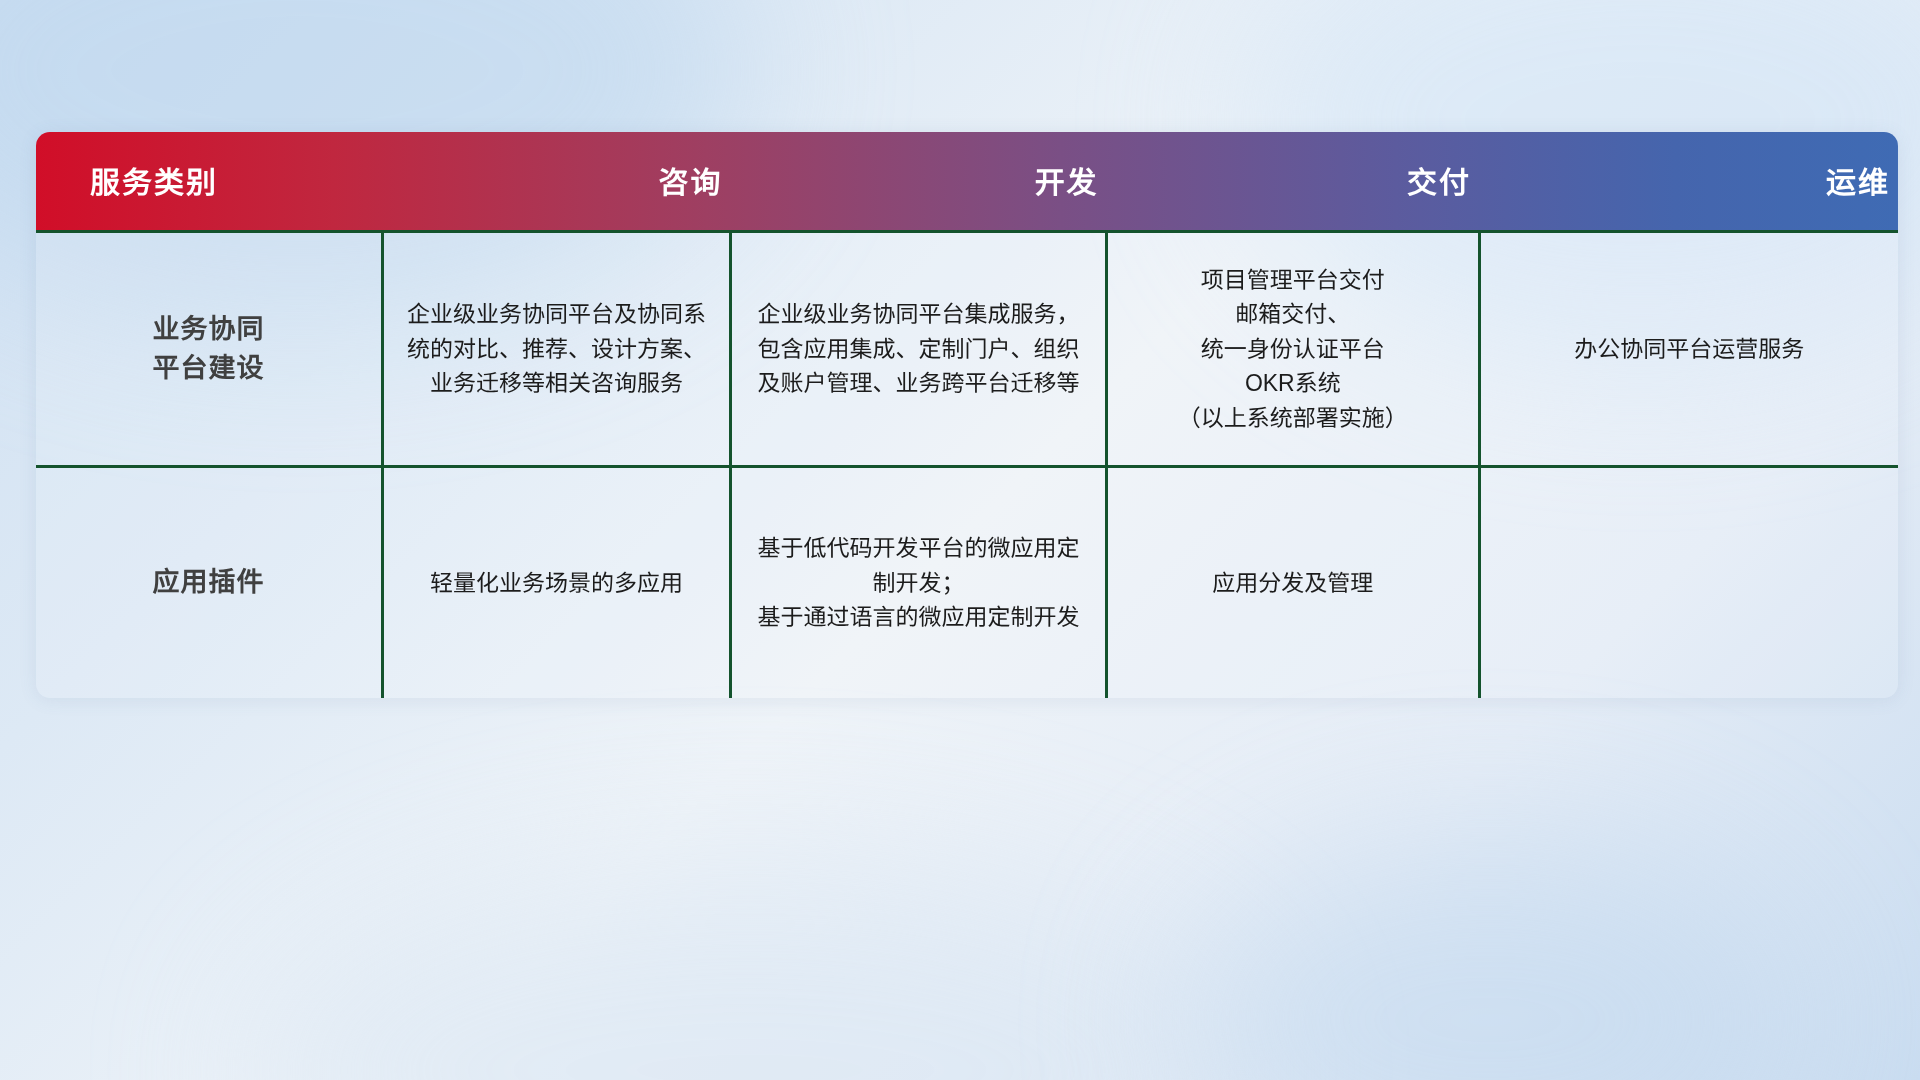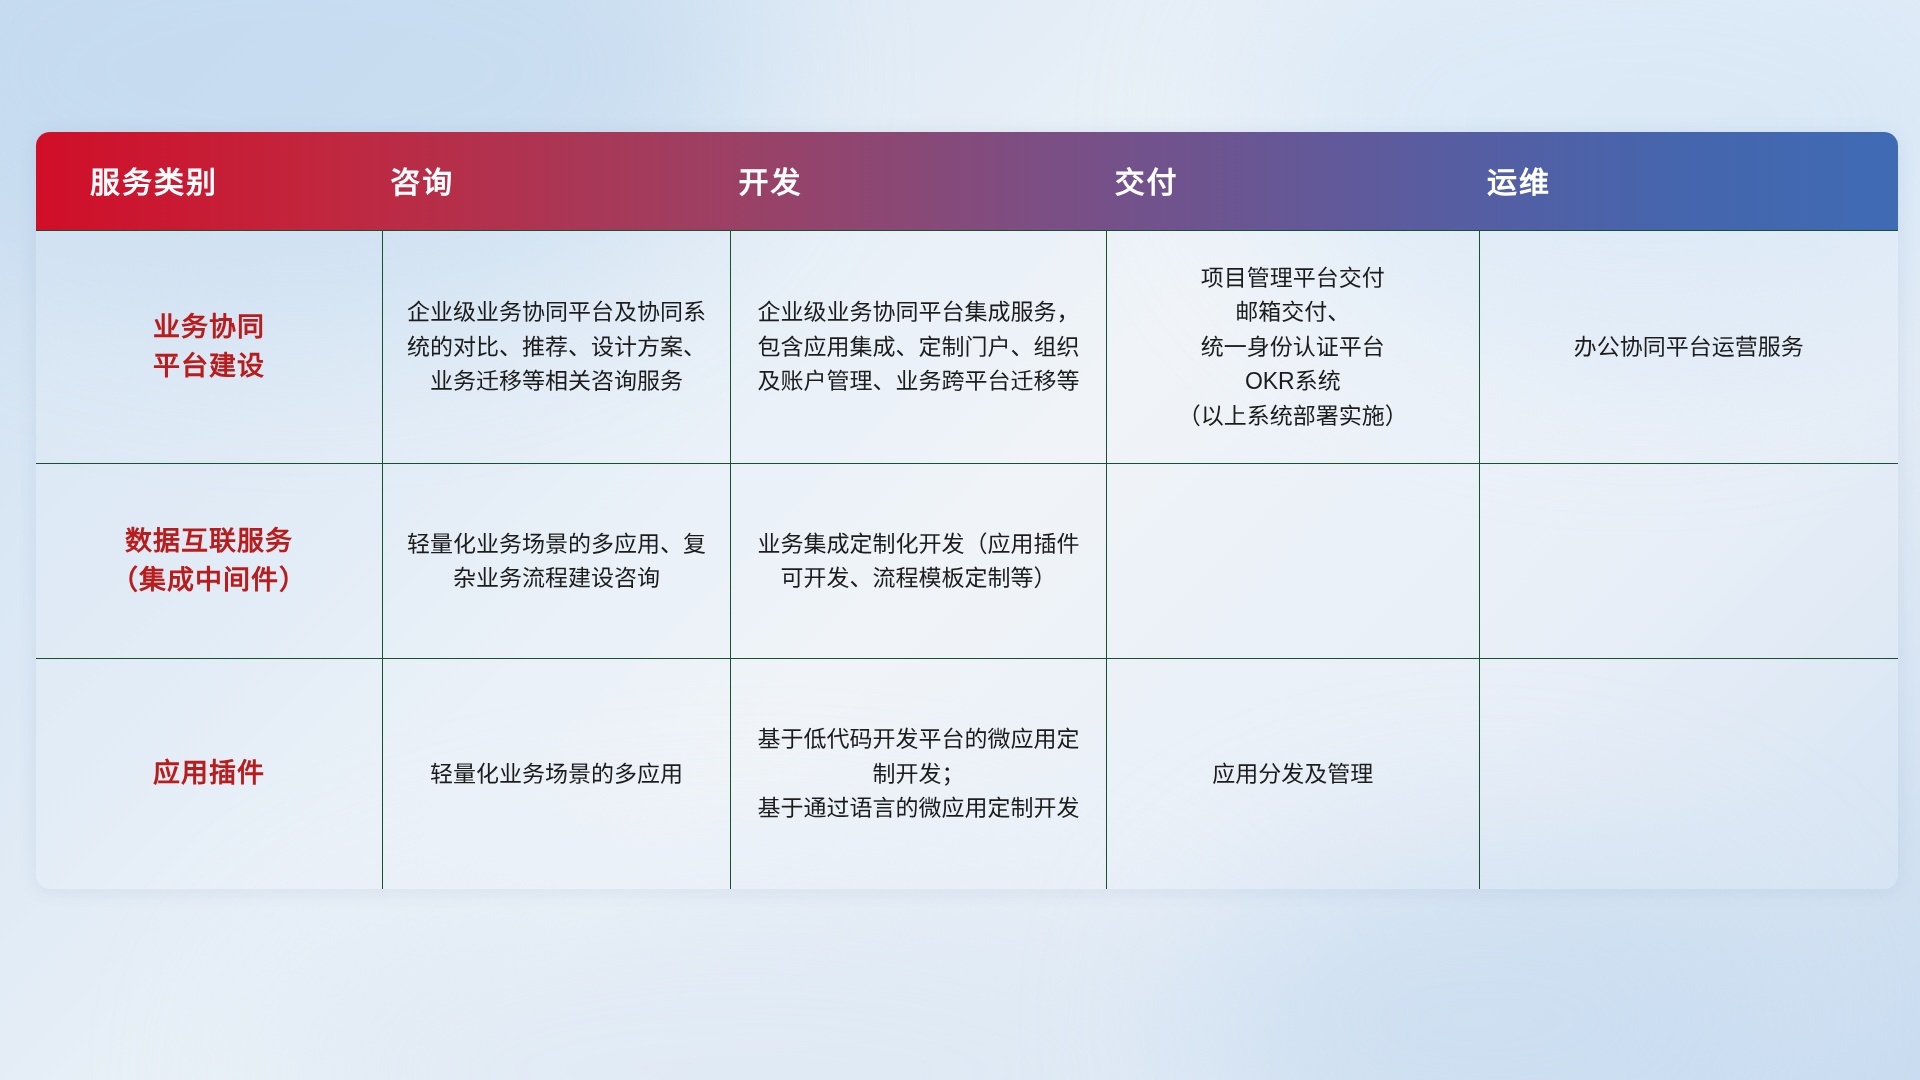--- a/index.html
+++ b/index.html
@@ -47,49 +47,49 @@
   
   thead tr {
     background: linear-gradient(90deg, #d10e28 0%, #c0273f 16%, #9e3f62 36%, #7a4f85 55%, #5c5b9e 73%, #4565ad 88%, #3f6bb4 100%);
   }
   thead th {
     color: #ffffff;
     font-size: 30px;
     font-weight: bold;
     letter-spacing: 2px;
     padding: 26px 8px 28px;
-    text-align: left;
+    text-align: right;
     border: none;
   }
   thead th.first-col {
     text-align: left;
     padding-left: 54px;
   }
 
   tbody td {
-    border: 1px solid #14532d;
+    border: 3px solid #14532d;
     vertical-align: middle;
     text-align: center;
     font-size: 23px;
     line-height: 1.5;
     color: #1c1c1c;
     padding: 18px 16px;
   }
   tbody tr td:first-child {
     border-left: none;
   }
   tbody tr td:last-child {
     border-right: none;
   }
   tbody tr:last-child td {
     border-bottom: none;
   }
   
   td.cat {
-    color: #b91c1c;
+    color: #404040;
     font-weight: bold;
     font-size: 27px;
     letter-spacing: 1px;
     line-height: 1.45;
   }
   
   col.c0 { width: 18.6%; }
   col.c1 { width: 18.7%; }
   col.c2 { width: 20.2%; }
   col.c3 { width: 20.0%; }
@@ -147,40 +147,20 @@
             <span class="cell-text">项目管理平台交付
 邮箱交付、
 统一身份认证平台
 OKR系统
 （以上系统部署实施）</span>
           </td>
         <td>
             <span class="cell-text">办公协同平台运营服务</span>
           </td>
       </tr>
-      <tr class="row-h2">
-        <td class="cat">
-            <span class="cell-text">数据互联服务
-（集成中间件）</span>
-          </td>
-        <td>
-            <span class="cell-text">轻量化业务场景的多应用、复
-杂业务流程建设咨询</span>
-          </td>
-        <td>
-            <span class="cell-text">业务集成定制化开发（应用插件
-可开发、流程模板定制等）</span>
-          </td>
-        <td>
-            <span class="cell-text"></span>
-          </td>
-        <td>
-            <span class="cell-text"></span>
-          </td>
-      </tr>
       <tr class="row-h3">
         <td class="cat">
             <span class="cell-text">应用插件</span>
           </td>
         <td>
             <span class="cell-text">轻量化业务场景的多应用</span>
           </td>
         <td>
             <span class="cell-text">基于低代码开发平台的微应用定
 制开发；

